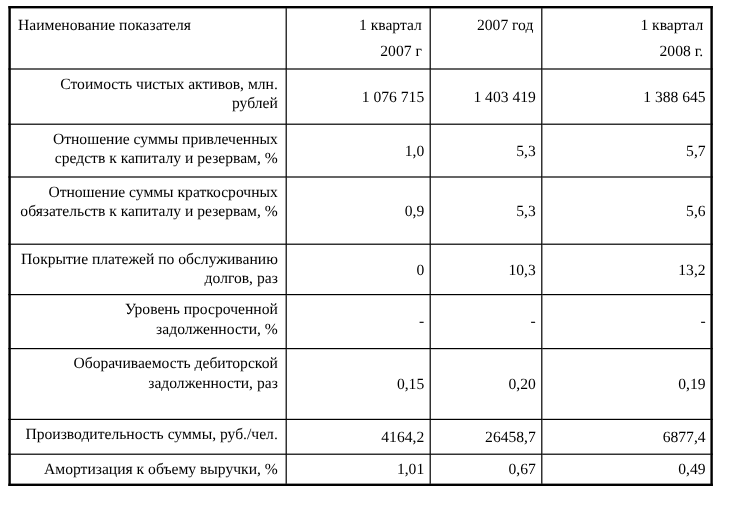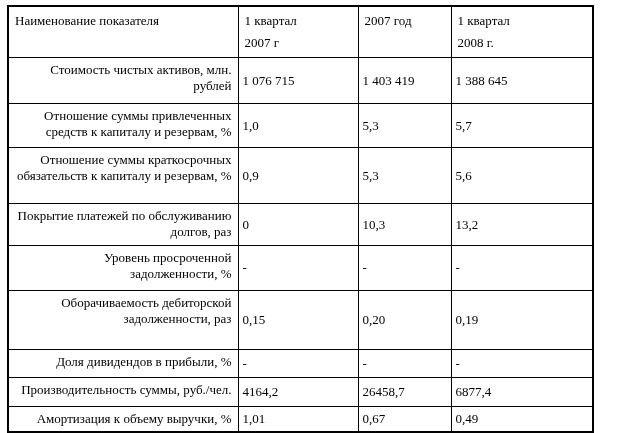--- a/index.html
+++ b/index.html
@@ -38,29 +38,29 @@
     font-weight: normal;
     overflow: hidden;
   }
   th {
     vertical-align: top;
     line-height: 22px;
     padding: 3px 6px;
     white-space: pre-line;
   }
   th.h-label { text-align: left; }
-  th.h-value { text-align: left; }
+  th.h-value { text-align: right; }
   td.label {
     text-align: right;
     vertical-align: top;
     padding: 4px 6px;
     line-height: 16px;
   }
   td.value {
-    text-align: left;
+    text-align: right;
     vertical-align: middle;
     padding: 2px 4px;
     line-height: 16px;
   }
   tr.hdr   { height: 47px; }
   tr.r0 { height: 46px; }
   tr.r1 { height: 44px; }
   tr.r2 { height: 56px; }
   tr.r3 { height: 42px; }
   tr.r4 { height: 45px; }
@@ -120,26 +120,20 @@
         <td class="value">-</td>
         <td class="value">-</td>
         <td class="value">-</td>
       </tr>
       <tr class="r5">
         <td class="label">Оборачиваемость дебиторской задолженности, раз</td>
         <td class="value">0,15</td>
         <td class="value">0,20</td>
         <td class="value">0,19</td>
       </tr>
-      <tr class="r6">
-        <td class="label">Доля дивидендов в прибыли, %</td>
-        <td class="value">-</td>
-        <td class="value">-</td>
-        <td class="value">-</td>
-      </tr>
       <tr class="r7">
         <td class="label">Производительность суммы, руб./чел.</td>
         <td class="value">4164,2</td>
         <td class="value">26458,7</td>
         <td class="value">6877,4</td>
       </tr>
       <tr class="r8">
         <td class="label">Амортизация к объему выручки, %</td>
         <td class="value">1,01</td>
         <td class="value">0,67</td>

